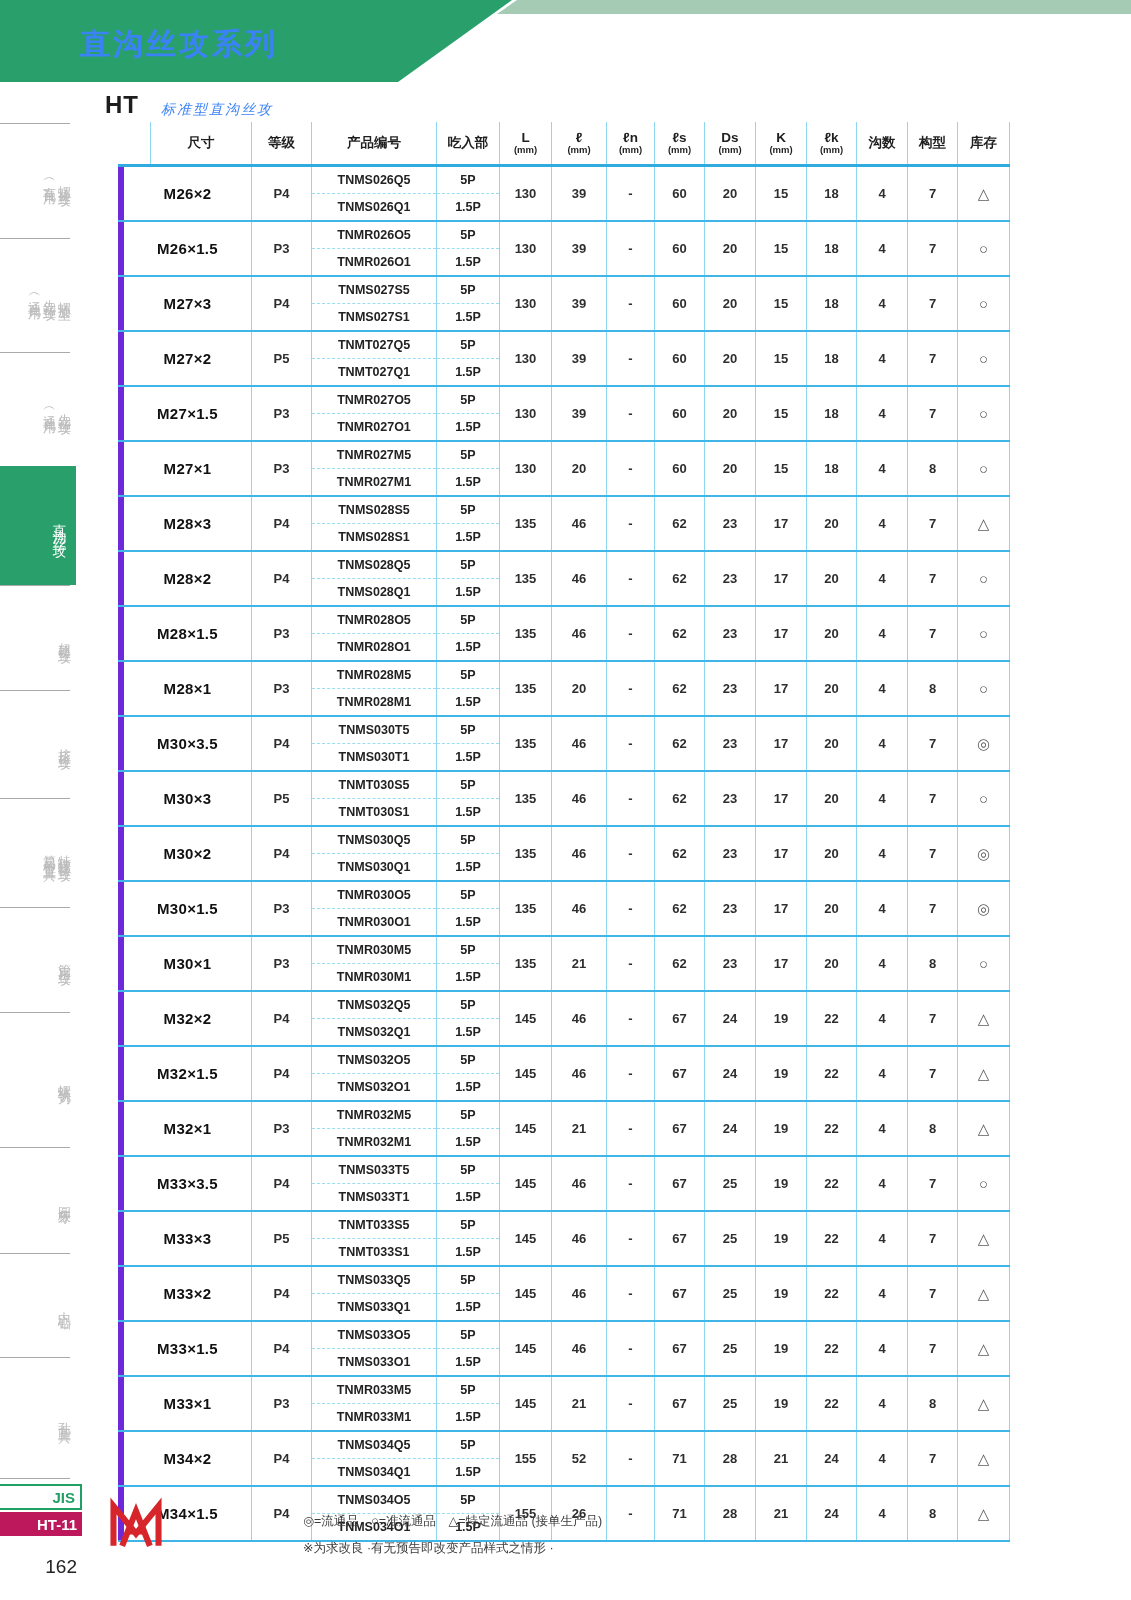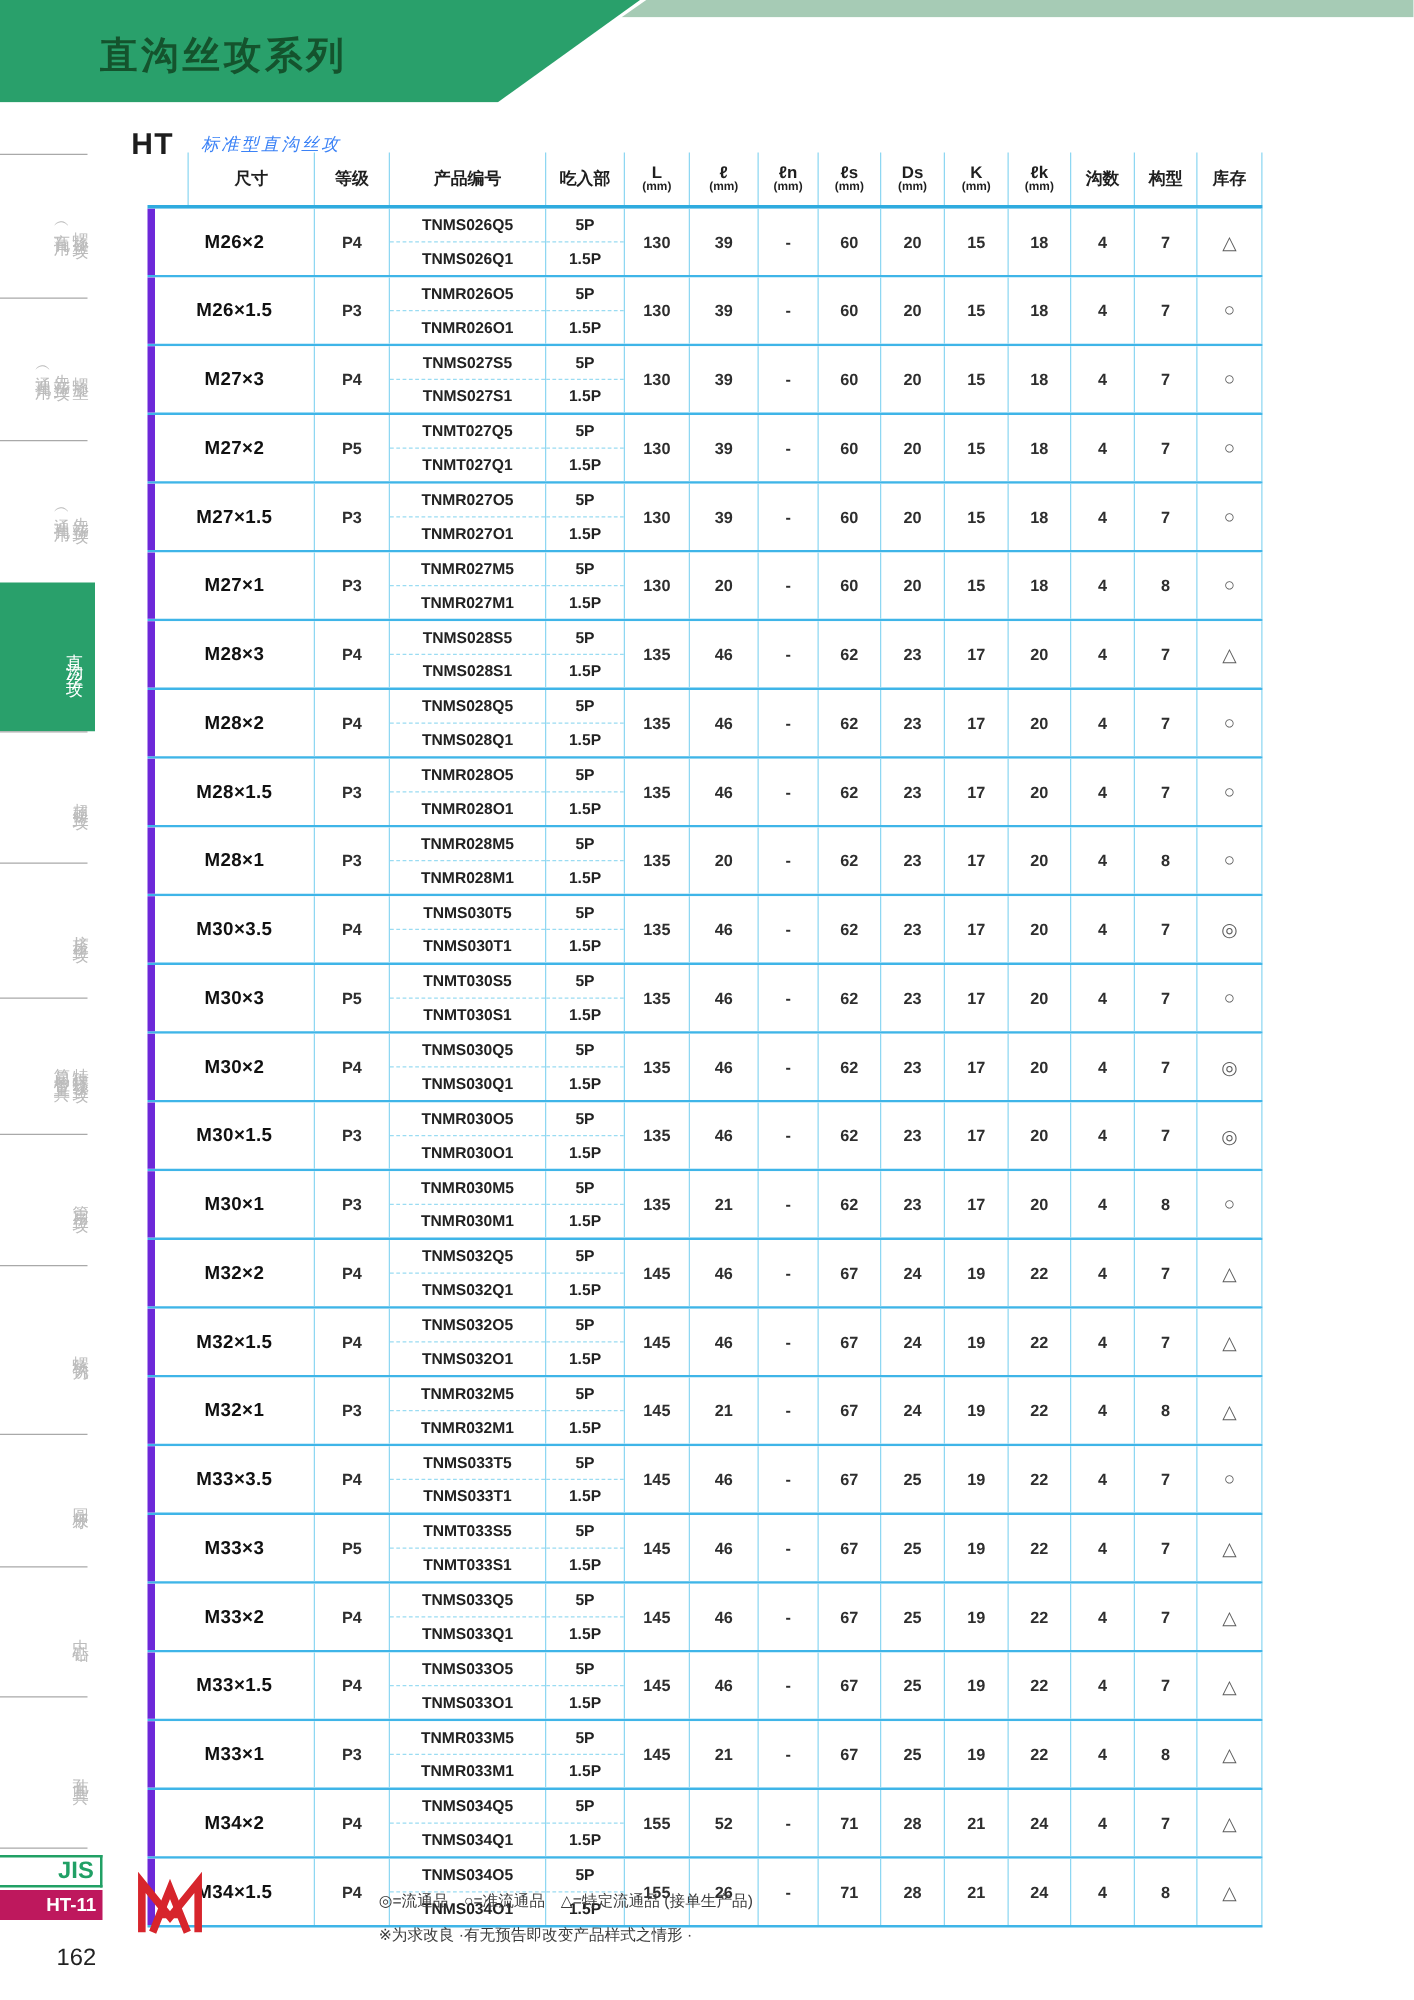--- a/index.html
+++ b/index.html
@@ -3,24 +3,24 @@
 <meta charset="utf-8">
 <style>
   html,body{margin:0;padding:0;}
   body{
     width:1131px;height:1600px;position:relative;background:#ffffff;
     font-family:"Liberation Sans","DejaVu Sans",sans-serif;color:#2b2b2b;overflow:hidden;
   }
   
   .banner{position:absolute;left:0;top:0;width:520px;height:82px;background:#29a06b;
     -webkit-clip-path:polygon(0 0,512px 0,398px 82px,0 82px);clip-path:polygon(0 0,512px 0,398px 82px,0 82px);}
-  .banner-title{position:absolute;left:80px;top:24px;font-size:30px;font-weight:bold;color:#14532d;letter-spacing:3px;}
+  .banner-title{position:absolute;left:80px;top:24px;font-size:30px;font-weight:bold;color:#3b82f6;letter-spacing:3px;}
   .banner-strip{position:absolute;left:497px;top:0;width:634px;height:14px;background:#a6cbb5;
     -webkit-clip-path:polygon(20px 0,100% 0,100% 100%,0 100%);clip-path:polygon(20px 0,100% 0,100% 100%,0 100%);}
-  .series-line{position:absolute;left:105px;top:102px;display:flex;align-items:center;gap:22px;}
+  .series-line{position:absolute;left:105px;top:91px;display:flex;align-items:flex-end;gap:22px;}
   .series-code{font-size:24px;font-weight:bold;color:#1d1d1d;letter-spacing:1px;}
   .series-name{font-size:14px;color:#3b82f6;letter-spacing:2px;font-style:italic;}
 
   
   .sidebar{position:absolute;left:0;top:0;width:85px;height:1600px;}
   .sidebar::after{content:'';position:absolute;left:0;top:1478px;width:70px;height:1px;background:#a9a9a9;}
   .sb-item{position:absolute;left:0;width:85px;display:flex;flex-direction:row-reverse;
     justify-content:flex-start;align-items:center;padding-right:13px;box-sizing:border-box;}
   .sb-item::before{content:'';position:absolute;top:0;left:0;width:70px;height:1px;background:#a9a9a9;}
   .sb-item.active::before{display:none;}
@@ -36,21 +36,21 @@
   .sb-item:nth-child(7){top:798px;height:109px;}
   .sb-item:nth-child(8){top:907px;height:105px;}
   .sb-item:nth-child(9){top:1012px;height:135px;}
   .sb-item:nth-child(10){top:1147px;height:106px;}
   .sb-item:nth-child(11){top:1253px;height:104px;}
   .sb-item:nth-child(12){top:1357px;height:121px;}
 
   
   .page-tab{position:absolute;left:0;top:1484px;width:82px;}
   .jis-box{height:22px;border:2px solid #21a065;border-left:none;background:#fff;color:#21a065;
-    font-weight:bold;font-size:19px;display:flex;align-items:center;justify-content:flex-end;padding-right:5px;}
+    font-weight:bold;font-size:15px;display:flex;align-items:center;justify-content:flex-end;padding-right:5px;}
   .ht-box{height:24px;margin-top:2px;background:#be185d;color:#fff;font-weight:bold;font-size:15px;
     display:flex;align-items:center;justify-content:flex-end;padding-right:5px;}
   .page-num{margin-top:20px;text-align:right;padding-right:5px;font-size:19px;color:#222;padding-left:24px;}
 
   
   .table{position:absolute;left:118px;top:122px;width:892px;}
   .thead,.trow{display:grid;grid-template-columns:134px 60px 125px 63px 52px 55px 48px 50px 51px 51px 50px 51px 50px 52px;}
   .thead{height:42px;border-bottom:3px solid #2fabdf;}
   .th{border-right:1px solid #8ed7f2;display:flex;flex-direction:column;align-items:center;justify-content:center;line-height:1.05;}
   .thead .th:first-child{border-left:1px solid #8ed7f2;margin-left:32px;}

